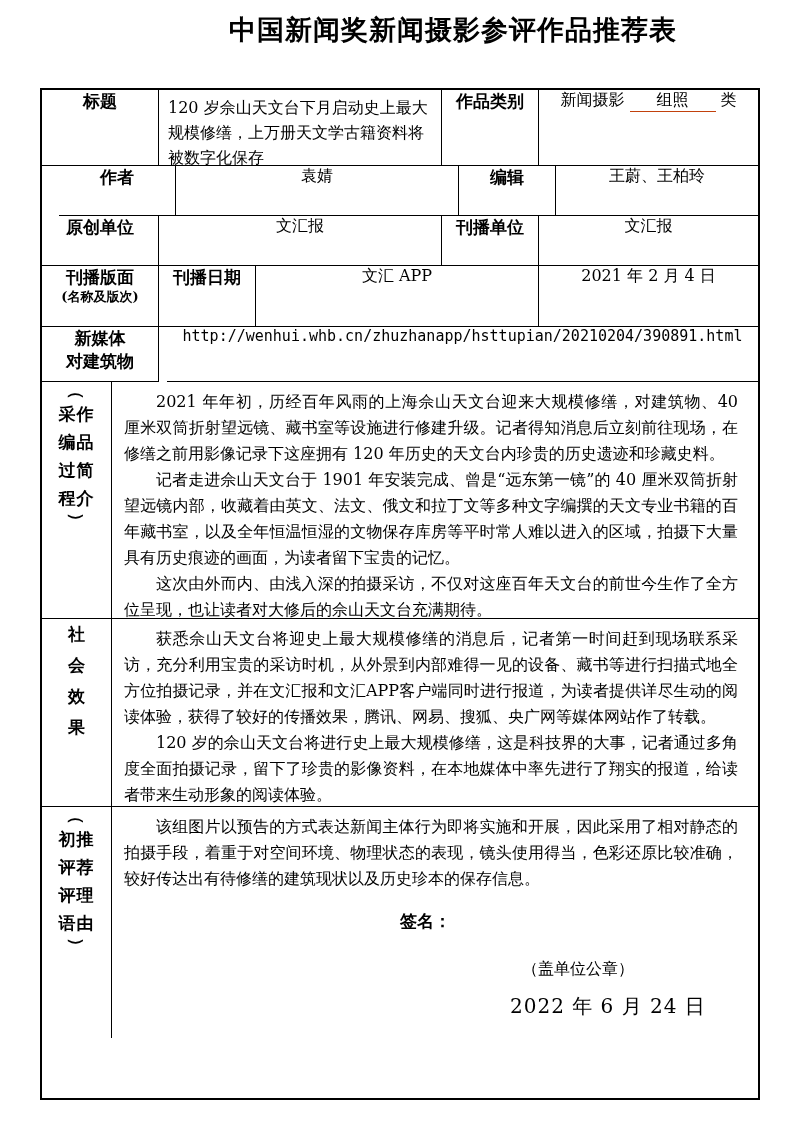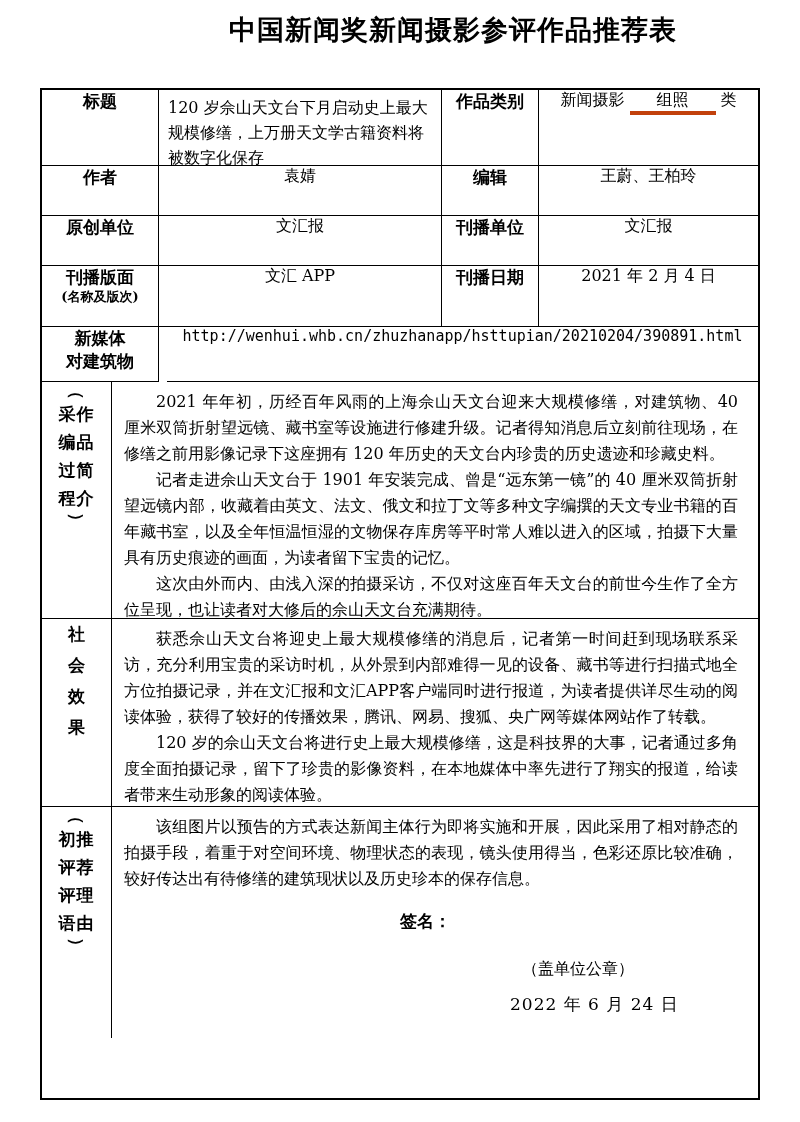--- a/index.html
+++ b/index.html
@@ -30,34 +30,34 @@
   .lbl-sub{font-weight:bold;font-size:13px;line-height:1.3;}
   .val{font-size:16px;text-align:center;}
   .val-left{align-items:flex-start;justify-content:flex-start;padding:5px 9px;text-align:left;}
   .val-left .txt{font-size:16px;line-height:25px;text-align:left;}
   .w-lbl1{flex:0 0 117px;}
   .w-val1{flex:0 0 283px;}
   .w-lbl2{flex:0 0 97px;}
   .w-rest{flex:1 1 auto;}
   .w-lbl-wide{flex:0 0 248px;}
   .w-lbl-narrow{flex:0 0 70px;}
-  .h-r1{height:76px;}  .h-r2{height:50px;}  .h-r3{height:50px;}
+  .h-r1{height:76px;}  .h-r2{height:50px;padding-left:17px;}  .h-r3{height:50px;}
   .h-r4{height:61px;}  .h-r5{height:55px;gap:8px;}  .h-r6{height:60px;}
   .h-r7{height:237px;} .h-r8{height:188px;} .h-r9{height:231px;}
   .url-text{font-family:"DejaVu Sans Mono","Liberation Mono",monospace;font-size:15px;letter-spacing:0;}
-  .underline-fill{display:inline-block;border-bottom:4px solid #c2410c;min-width:86px;text-align:center;}
+  .underline-fill{display:inline-block;border-bottom:1px solid #c2410c;min-width:86px;text-align:center;}
   .para-cell{justify-content:flex-start;align-items:stretch;padding:7px 20px 0 12px;}
   .para-cell p{margin:0;text-indent:2em;text-align:justify;font-size:16px;line-height:26px;}
   .vlabel{font-weight:bold;font-size:17px;display:flex;flex-direction:column;align-items:center;justify-content:center;}
   .vlabel .pair{line-height:28px;letter-spacing:1px;white-space:nowrap;}
   .vlabel .single{line-height:31px;}
   .vparen{display:block;transform:rotate(90deg);height:18px;line-height:18px;font-size:17px;font-weight:bold;}
   .sign-line{margin-top:18px;margin-left:276px;font-weight:bold;font-size:17px;}
   .stamp-line{margin-top:26px;margin-left:398px;font-size:16px;}
-  .date-line{margin-top:13px;margin-left:386px;font-size:17px;letter-spacing:1px;}
+  .date-line{margin-top:13px;margin-left:386px;font-size:20px;letter-spacing:1px;}
 </style>
 </head>
 <body>
 
 <div class="doc-title">中国新闻奖新闻摄影参评作品推荐表</div>
 
 <div class="form-table">
 
   <div class="row h-r1">
     <div class="cell w-lbl1">
@@ -106,25 +106,25 @@
     <div class="cell w-rest val">
       <div>文汇报</div>
     </div>
   </div>
 
   <div class="row h-r4">
     <div class="cell w-lbl1">
       <div class="lbl">刊播版面</div>
       <div class="lbl-sub">(名称及版次)</div>
     </div>
+    <div class="cell w-lbl2">
+      <div class="lbl">刊播日期</div>
+    </div>
     <div class="cell w-val1 val">
       <div>文汇 APP</div>
-    </div>
-    <div class="cell w-lbl2">
-      <div class="lbl">刊播日期</div>
     </div>
     <div class="cell w-rest val">
       <div>2021 年 2 月 4 日</div>
     </div>
   </div>
 
   <div class="row h-r5">
     <div class="cell w-lbl1">
       <div class="lbl">新媒体</div>
       <div class="lbl">对建筑物</div>

